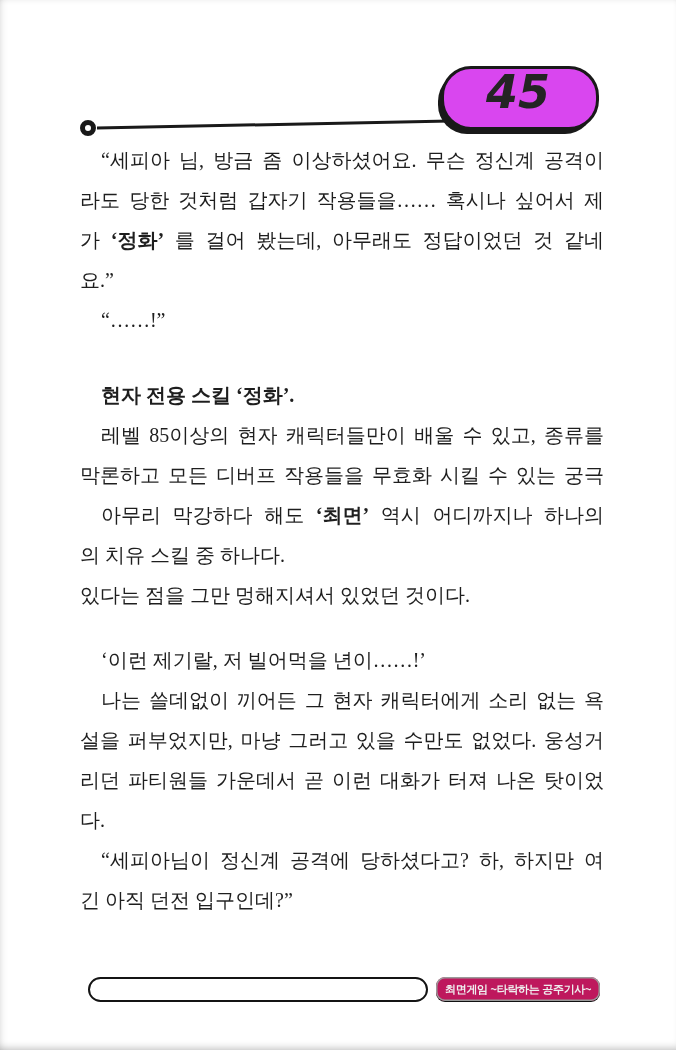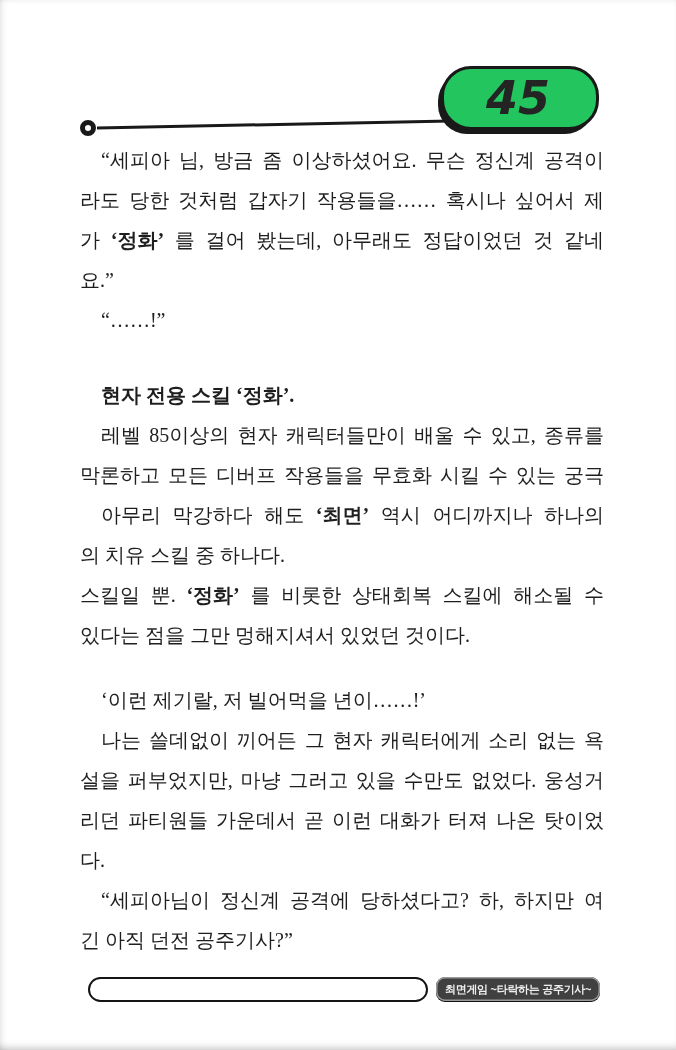--- a/index.html
+++ b/index.html
@@ -17,25 +17,25 @@
     box-shadow: inset 0 -7px 9px -6px rgba(0,0,0,.28),
                 inset 7px 0 9px -7px rgba(0,0,0,.14),
                 inset 0 5px 7px -6px rgba(0,0,0,.10);
   }
 
   
   .header-deco { position: absolute; left: 0; top: 0; width: 676px; height: 160px; }
   .page-badge {
     position: absolute; left: 441px; top: 66px;
     width: 152px; height: 58px;
-    background: #22c55e;
+    background: #d946ef;
     border: 3px solid #191919;
     border-radius: 30px;
     box-shadow: -4px 5px 0 -1px #191919;
-    display: flex; align-items: center; justify-content: center;
+    display: flex; justify-content: center;
   }
   .page-badge .num {
     font-family: "DejaVu Sans", "Liberation Sans", sans-serif;
     font-weight: bold; font-style: italic;
     font-size: 46px; line-height: 1;
     color: #242424;
     transform: translateX(-2px);
   }
 
   
@@ -63,21 +63,21 @@
   .footer-pill {
     position: absolute; left: 88px; top: 977px;
     width: 336px; height: 21px;
     background: #fff;
     border: 2px solid #141414;
     border-radius: 13px;
   }
   .title-badge {
     position: absolute; left: 436px; top: 977px;
     height: 24px; padding: 0 9px;
-    background: #404040;
+    background: #be185d;
     border-radius: 9px;
     box-shadow: inset 0 0 0 1.5px #9a9a9a, 0 1px 0 #111;
     display: inline-flex; align-items: center; justify-content: center;
   }
   .title-badge .title-text {
     font-family: "Liberation Sans", "DejaVu Sans", sans-serif;
     font-size: 11px; font-weight: bold;
     letter-spacing: -0.3px;
     color: #efefef;
     white-space: nowrap;
@@ -102,30 +102,29 @@
       <div class="line justify"><span>라도 당한 것처럼 갑자기 작용들을…… 혹시나 싶어서 제</span></div>
       <div class="line justify"><span>가 </span><span class="bold">‘정화’</span><span> 를 걸어 봤는데, 아무래도 정답이었던 것 같네</span></div>
       <div class="line"><span>요.”</span></div>
       <div class="line indent"><span>“……!”</span></div>
       <div class="gap" style="height: 35px;"></div>
       <div class="line indent"><span class="bold">현자 전용 스킬 ‘정화’.</span></div>
       <div class="line indent justify"><span>레벨 85이상의 현자 캐릭터들만이 배울 수 있고, 종류를</span></div>
       <div class="line justify"><span>막론하고 모든 디버프 작용들을 무효화 시킬 수 있는 궁극</span></div>
       <div class="line indent justify"><span>아무리 막강하다 해도 </span><span class="bold">‘최면’</span><span> 역시 어디까지나 하나의</span></div>
       <div class="line"><span>의 치유 스킬 중 하나다.</span></div>
-      <div class="line justify"><span>스킬일 뿐. </span><span class="bold">‘정화’</span><span> 를 비롯한 상태회복 스킬에 해소될 수</span></div>
       <div class="line"><span>있다는 점을 그만 멍해지셔서 있었던 것이다.</span></div>
       <div class="gap" style="height: 25px;"></div>
       <div class="line indent"><span>‘이런 제기랄, 저 빌어먹을 년이……!’</span></div>
       <div class="line indent justify"><span>나는 쓸데없이 끼어든 그 현자 캐릭터에게 소리 없는 욕</span></div>
       <div class="line justify"><span>설을 퍼부었지만, 마냥 그러고 있을 수만도 없었다. 웅성거</span></div>
       <div class="line justify"><span>리던 파티원들 가운데서 곧 이런 대화가 터져 나온 탓이었</span></div>
       <div class="line"><span>다.</span></div>
       <div class="line indent justify"><span>“세피아님이 정신계 공격에 당하셨다고? 하, 하지만 여</span></div>
-      <div class="line"><span>긴 아직 던전 공주기사?”</span></div>
+      <div class="line"><span>긴 아직 던전 입구인데?”</span></div>
     </div>
 
   <div class="footer-pill"></div>
   <div class="title-badge">
     <span class="title-text">최면게임 ~타락하는 공주기사~</span>
   </div>
 
 </div>
 
 </body></html>

